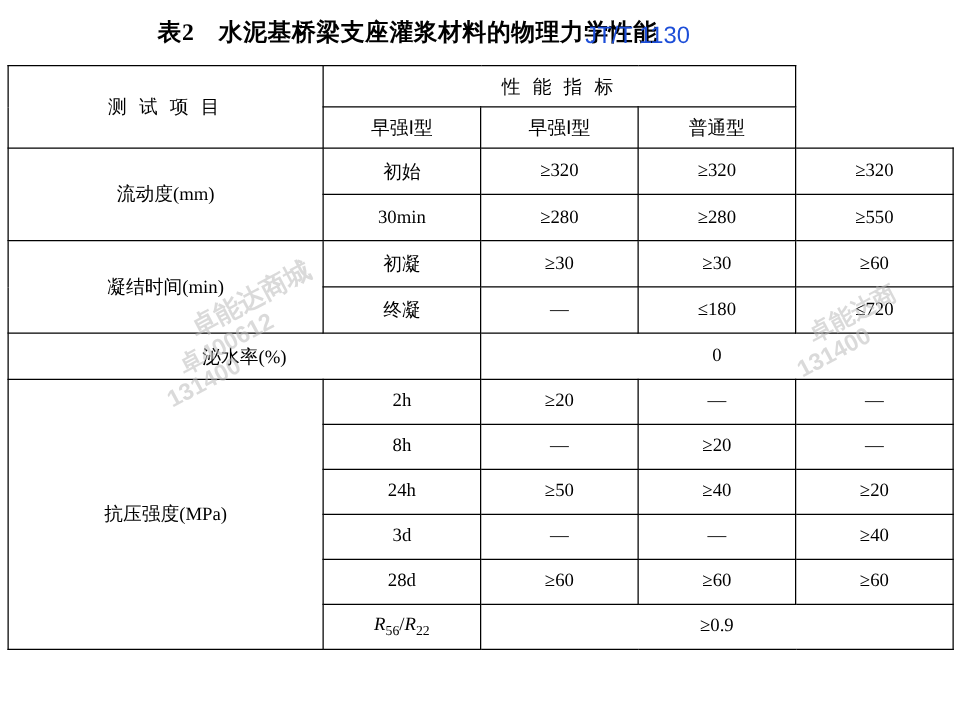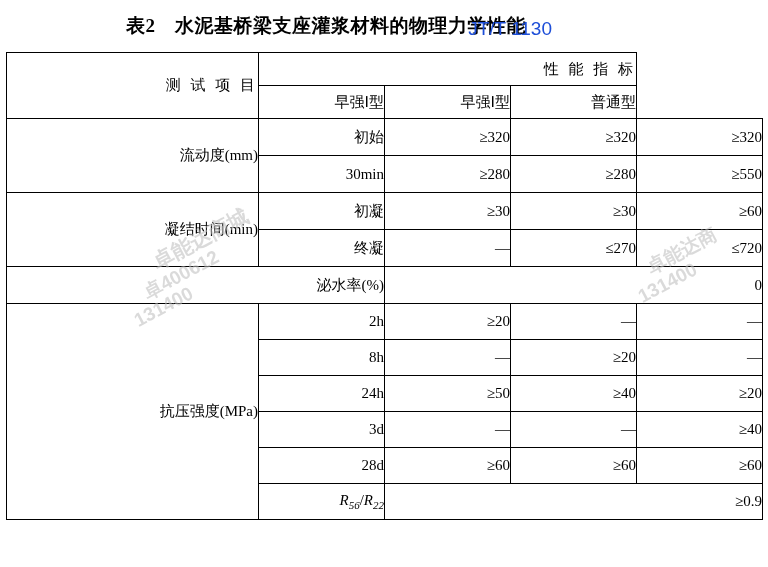--- a/index.html
+++ b/index.html
@@ -47,40 +47,39 @@
   }
 
   table.spec {
     border-collapse: collapse;
     width: 756px;
     margin: 0 6px;
     table-layout: fixed;
   }
   table.spec td {
     border: 1px solid #000000;
-    text-align: right;
+    text-align: center;
     vertical-align: middle;
     font-size: 15px;
     font-family: "Liberation Serif", serif;
     padding: 0;
   }
 
   .thick-top td { border-top-width: 2px; }
   .thick-bottom td { border-bottom-width: 2px; }
 
   .hdr { height: 33px; }
   .cell-item {
     letter-spacing: 3px;
   }
   .row-h { height: 37px; }
   .row-h-small { height: 36px; }
   .sub {
     font-size: 11px;
     vertical-align: sub;
-    font-style: italic;
   }
   .ital {
     font-style: italic;
   }
 
   
   .wm {
     position: absolute;
     color: #bdbdbd;
     opacity: 0.55;
@@ -145,21 +144,21 @@
       <tr class="row-h thick-top">
         <td rowspan="2">凝结时间(min)</td>
         <td>初凝</td>
         <td>≥30</td>
         <td>≥30</td>
         <td>≥60</td>
       </tr>
       <tr class="row-h">
         <td>终凝</td>
         <td>—</td>
-        <td>≤270</td>
+        <td>≤180</td>
         <td>≤720</td>
       </tr>
 
       <tr class="row-h thick-top">
         <td colspan="2">泌水率(%)</td>
         <td colspan="3">0</td>
       </tr>
 
       <tr class="row-h-small thick-top">
         <td rowspan="6">抗压强度(MPa)</td>

